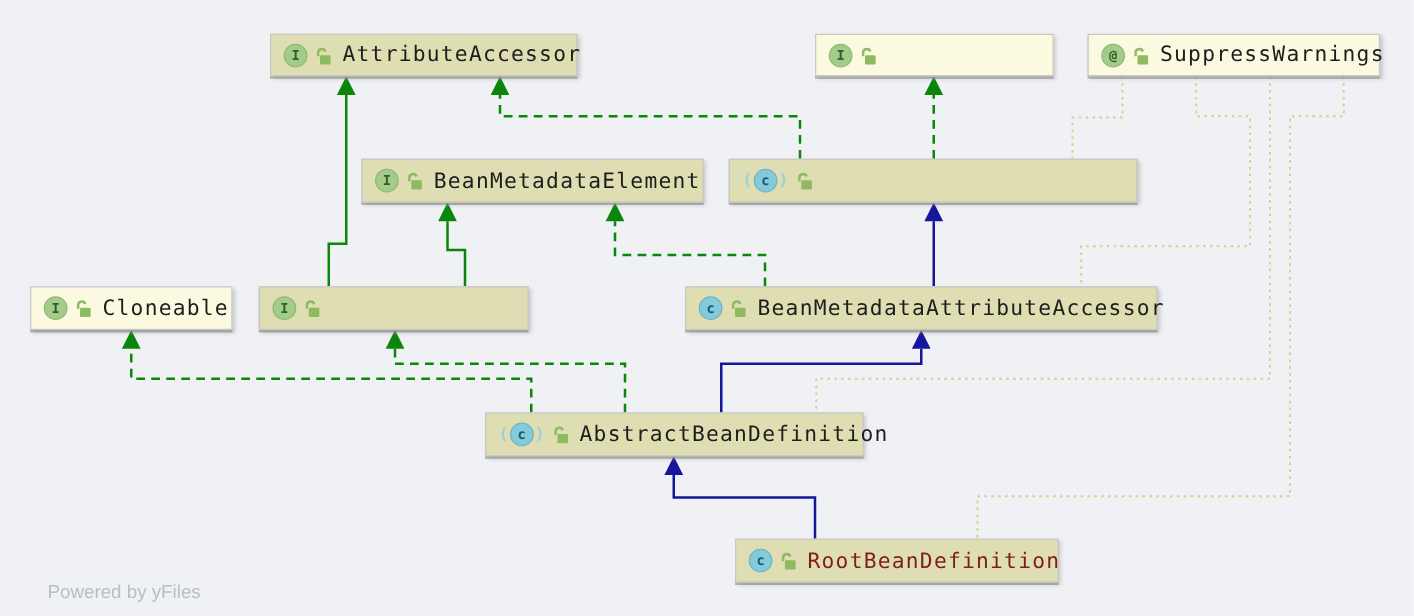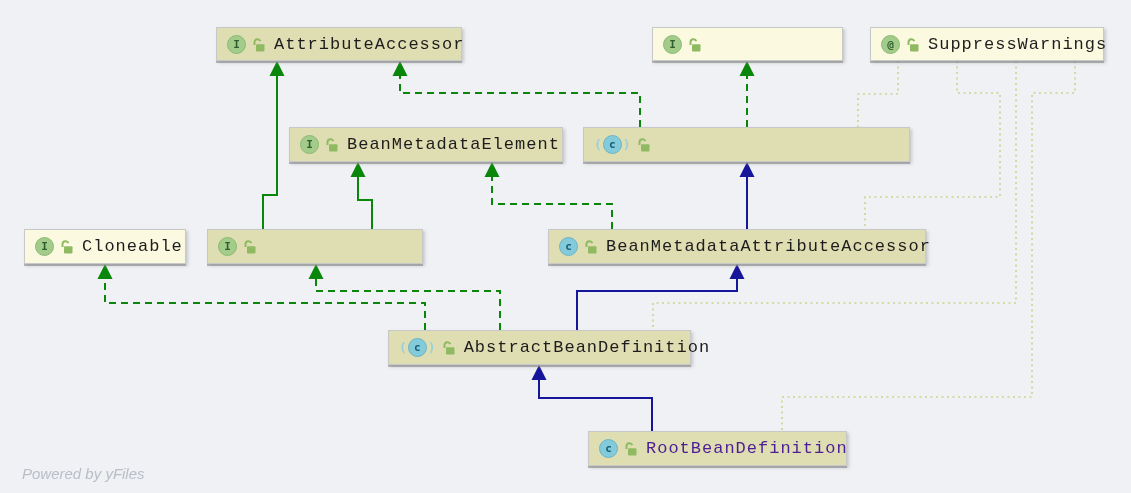--- a/index.html
+++ b/index.html
@@ -29,27 +29,27 @@
     background:#a3cc8a;color:#2e5d2e;border:1px solid #8cba74;
   }
   .kind-class .circle,.kind-abstract_class .circle{
     background:#83cbdb;color:#175d70;border:1px solid #6db4c6;
   }
   .paren{color:#9ccfdd;font-size:13px;font-weight:bold;line-height:1;}
   .kind-abstract_class .paren.l{margin-right:1px;}
   .kind-abstract_class .paren.r{margin-left:1px;}
   .lock{display:inline-flex;margin-left:6px;}
   .label{
-    font-size:17px;letter-spacing:1px;color:#1d1d1d;margin-left:9px;font-family:Liberation Mono, monospace;
-  }
-  .label.selected{color:#4c1d95;}
+    font-size:17px;letter-spacing:1px;color:#1d1d1d;margin-left:9px;
+  }
+  .label.selected{color:#7f1d1d;}
   .footer{
-    position:absolute;left:22px;bottom:11px;
+    position:absolute;left:38px;bottom:11px;
     font-family:"Liberation Sans","DejaVu Sans",sans-serif;
-    font-size:15px;color:#b9bdc6;font-style:italic;
+    font-size:15px;color:#b9bdc6;
   }
 </style>
 </head>
 <body>
 
 <div class="stage">
   <svg id="edge-layer" width="1131" height="493">
       <polygon points="277,61 284.5,76 269.5,76" fill="#0a870a"></polygon>
       <polyline points="263,229 263,195 277,195 277,76" fill="none" stroke="#0a870a" stroke-width="2"></polyline>
       <polygon points="358,162 365.5,177 350.5,177" fill="#0a870a"></polygon>

